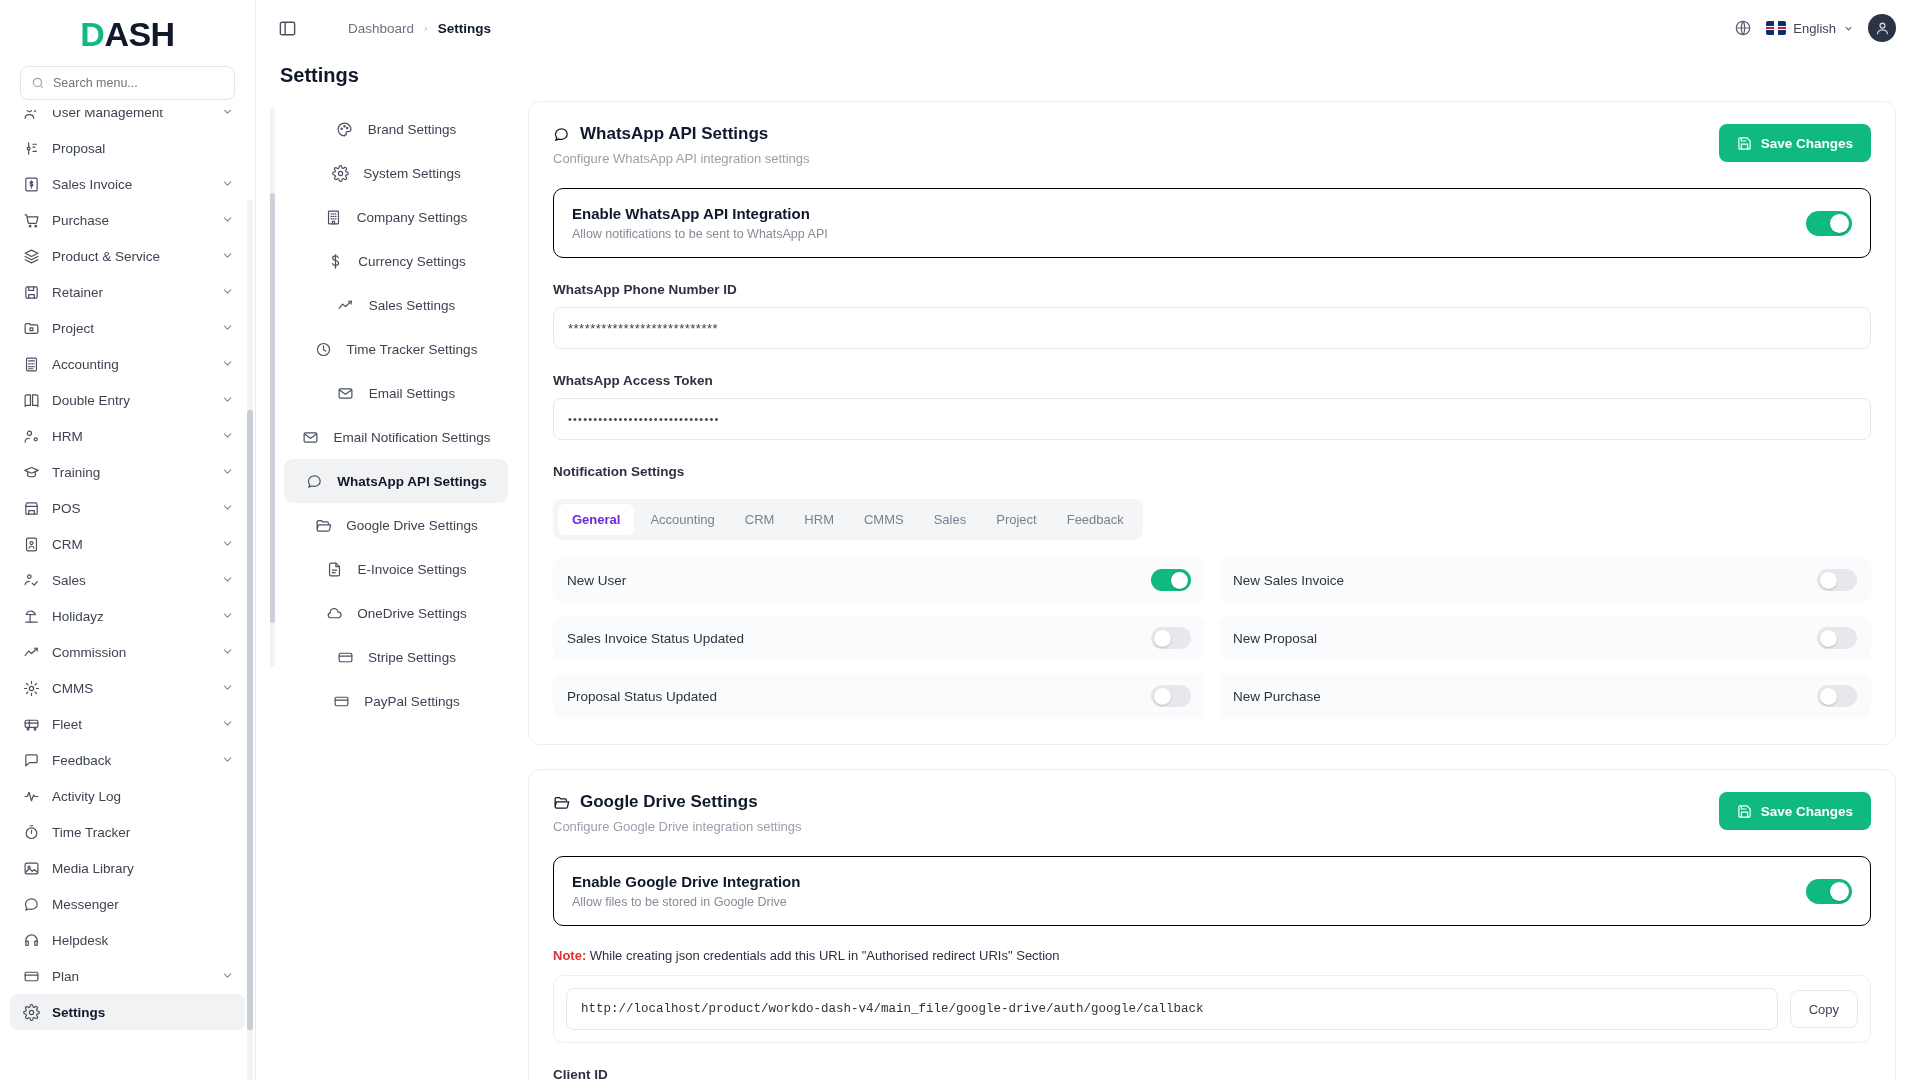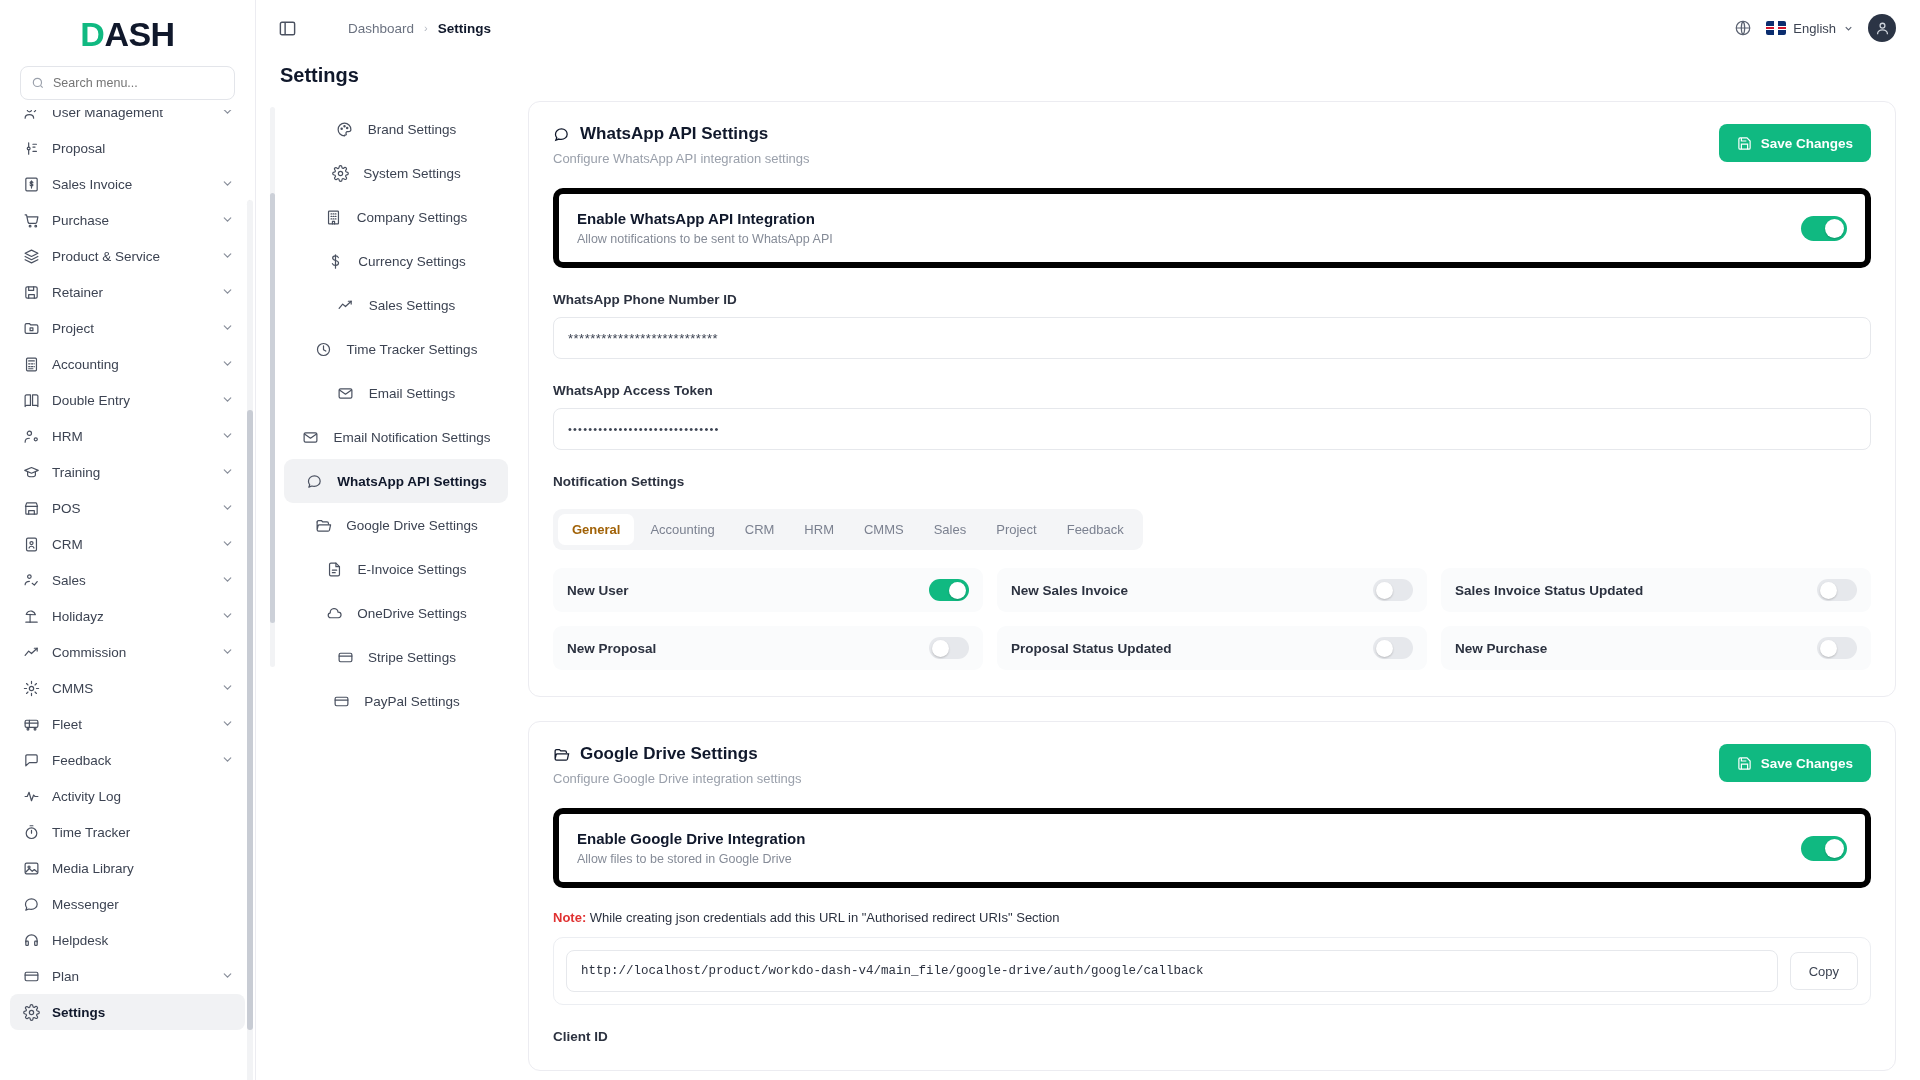--- a/index.html
+++ b/index.html
@@ -261,21 +261,21 @@
     font-size: 13.5px;
     font-weight: 600;
     display: flex; align-items: center; gap: 9px;
     cursor: pointer;
     font-family: "Liberation Sans", sans-serif;
     white-space: nowrap;
   }
 
   .enable-row {
     margin-top: 22px;
-    border: 6px solid #000000;
+    border: 1px solid #000000;
     border-radius: 10px;
     padding: 16px 18px;
     display: flex;
     align-items: center;
   }
   .enable-title { font-size: 15px; font-weight: 700; color: #10182b; }
   .enable-sub { font-size: 12.5px; color: #858b97; margin-top: 5px; }
 
   .toggle {
     margin-left: auto;
@@ -324,28 +324,27 @@
     margin-top: 10px;
   }
   .tab {
     padding: 8px 14px;
     font-size: 13px;
     color: #7b8190;
     border-radius: 7px;
     cursor: pointer;
     white-space: nowrap;
   }
-  .tab.active { background: #fff; color: #a16207; font-weight: 700; }
+  .tab.active { background: #fff; color: #6d28d9; font-weight: 700; }
 
   .notif-grid {
     display: grid;
-    grid-template-columns: repeat(3, 1fr);
+    grid-template-columns: repeat(2, 1fr);
     gap: 14px;
     margin-top: 18px;
-    font-weight: bold;
   }
   .notif-item {
     background: #fafbfc;
     border-radius: 9px;
     height: 44px;
     display: flex; align-items: center;
     padding: 0 14px 0 14px;
     font-size: 13.5px;
     color: #2c3240;
   }

